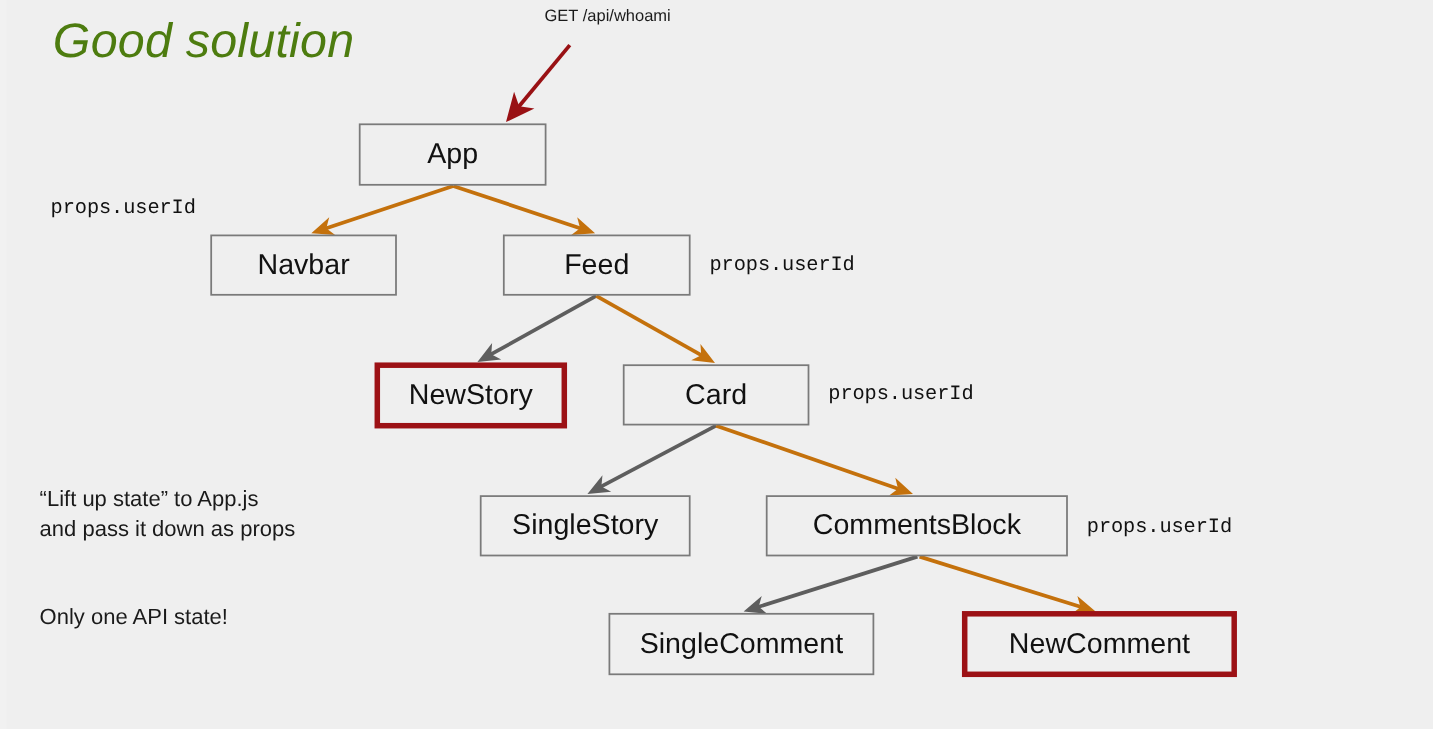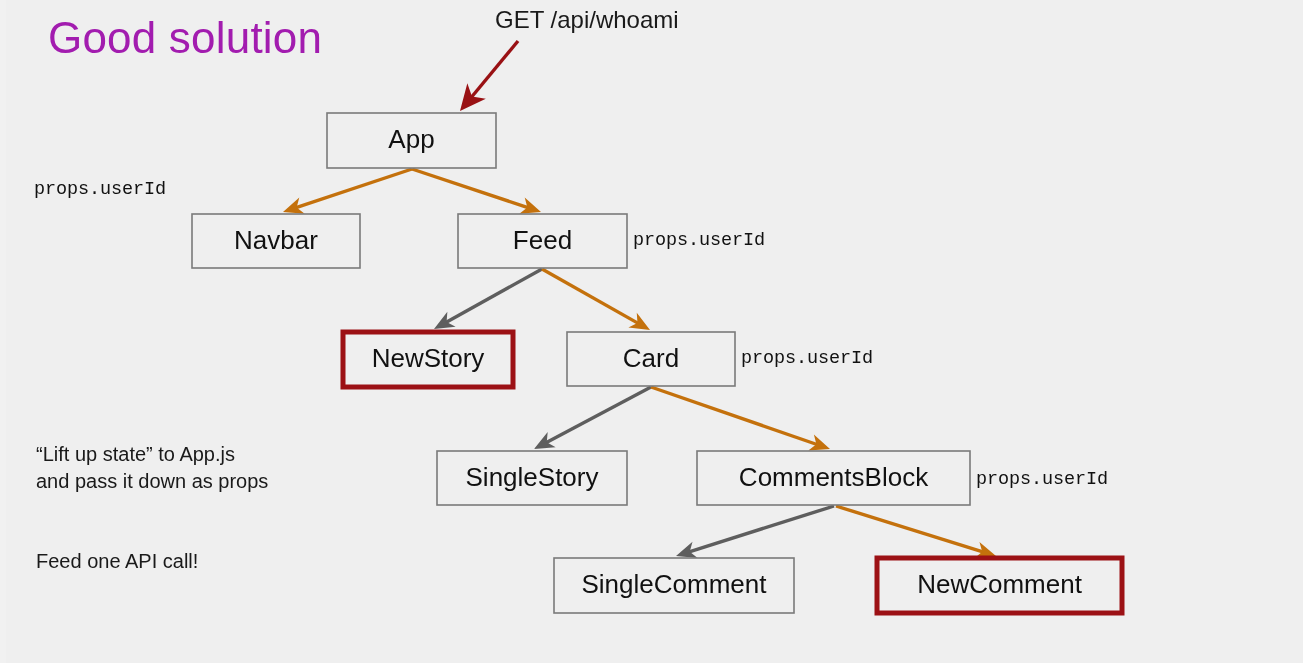--- a/index.html
+++ b/index.html
@@ -35,33 +35,34 @@
   .note {
     position: absolute;
     font-size: 20px;
     color: #1a1a1a;
     font-family: "Liberation Sans", sans-serif;
     white-space: pre;
     line-height: 1.33;
   }
   .callout {
     position: absolute;
-    font-size: 24px;
+    font-size: 15px;
     color: #1a1a1a;
     font-family: "Liberation Sans", sans-serif;
     white-space: nowrap;
     text-align: right;
   }
   .prop-label {
     position: absolute;
     font-size: 18.5px;
     color: #111111;
     font-family: "Liberation Mono", monospace;
     white-space: nowrap;
     letter-spacing: -0.1px;
+    margin-left: 12px;
   }
   svg#diagram {
     position: absolute;
     left: 0; top: 0;
     width: 1303px;
     height: 663px;
     overflow: visible;
   }
   .node-rect {
     fill: #efefef;
@@ -90,21 +91,21 @@
     stroke: none;
   }
 </style>
 </head>
 <body>
 
 <div id="slide" style="background: rgb(239, 239, 239);">
 
   <div id="left-strip"></div>
 
-  <div id="slide-title" style="color: #a21caf;">Good solution</div>
+  <div id="slide-title" style="color: #4d7c0f; font-style: italic;">Good solution</div>
 
   <svg id="diagram" viewBox="0 0 1303 663" xmlns="http://www.w3.org/2000/svg">
     <g id="edges-layer">
         <g>
           <line class="edge-line" x1="412" y1="169" x2="295.33288287465666" y2="207.8890390417811" stroke="#c4710c" stroke-width="3.4"></line>
           <polygon class="edge-head" fill="#c4710c" points="283,212 299.2857299498672,197.61163664623388 296.6610394919274,207.44632016935753 304.6616019721534,213.73925271309258"></polygon>
         </g>
         <g>
           <line class="edge-line" x1="412" y1="169" x2="528.6671171253433" y2="207.8890390417811" stroke="#c4710c" stroke-width="3.4"></line>
           <polygon class="edge-head" fill="#c4710c" points="541,212 519.3383980278466,213.73925271309258 527.3389605080725,207.44632016935753 524.7142700501329,197.61163664623388"></polygon>
@@ -179,21 +180,21 @@
         </g>
       </g>
   </svg>
 
   <div id="callouts-layer">
       <div class="callout" style="left: 495px; top: 6px;">GET /api/whoami</div>
     </div>
   <div id="notes-layer">
       <div class="note" style="left: 36px; top: 441px;">“Lift up state” to App.js
 and pass it down as props</div>
-      <div class="note" style="left: 36px; top: 548px;">Feed one API call!</div>
+      <div class="note" style="left: 36px; top: 548px;">Only one API state!</div>
     </div>
   <div id="prop-labels-layer">
       <div class="prop-label" style="left: 34px; top: 179px;">props.userId</div>
       <div class="prop-label" style="left: 633px; top: 230px;">props.userId</div>
       <div class="prop-label" style="left: 741px; top: 348px;">props.userId</div>
       <div class="prop-label" style="left: 976px; top: 469px;">props.userId</div>
     </div>
 
 </div>
 

